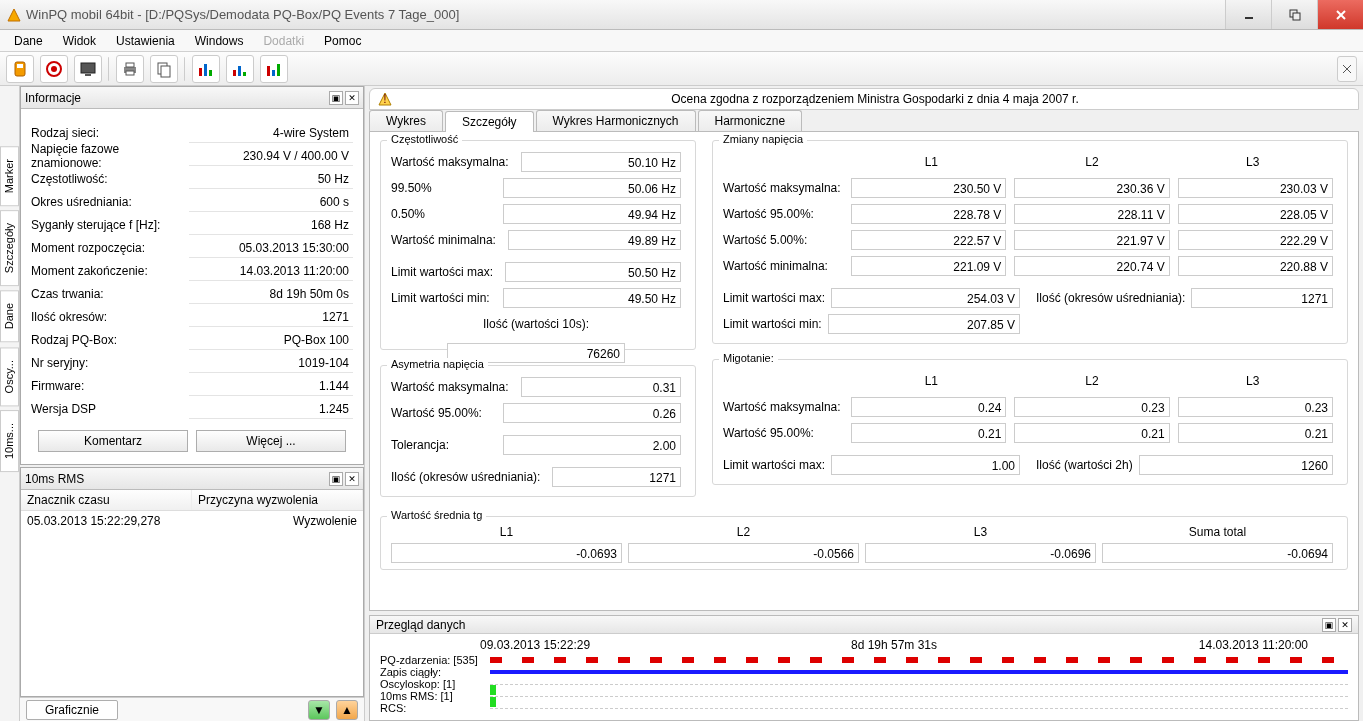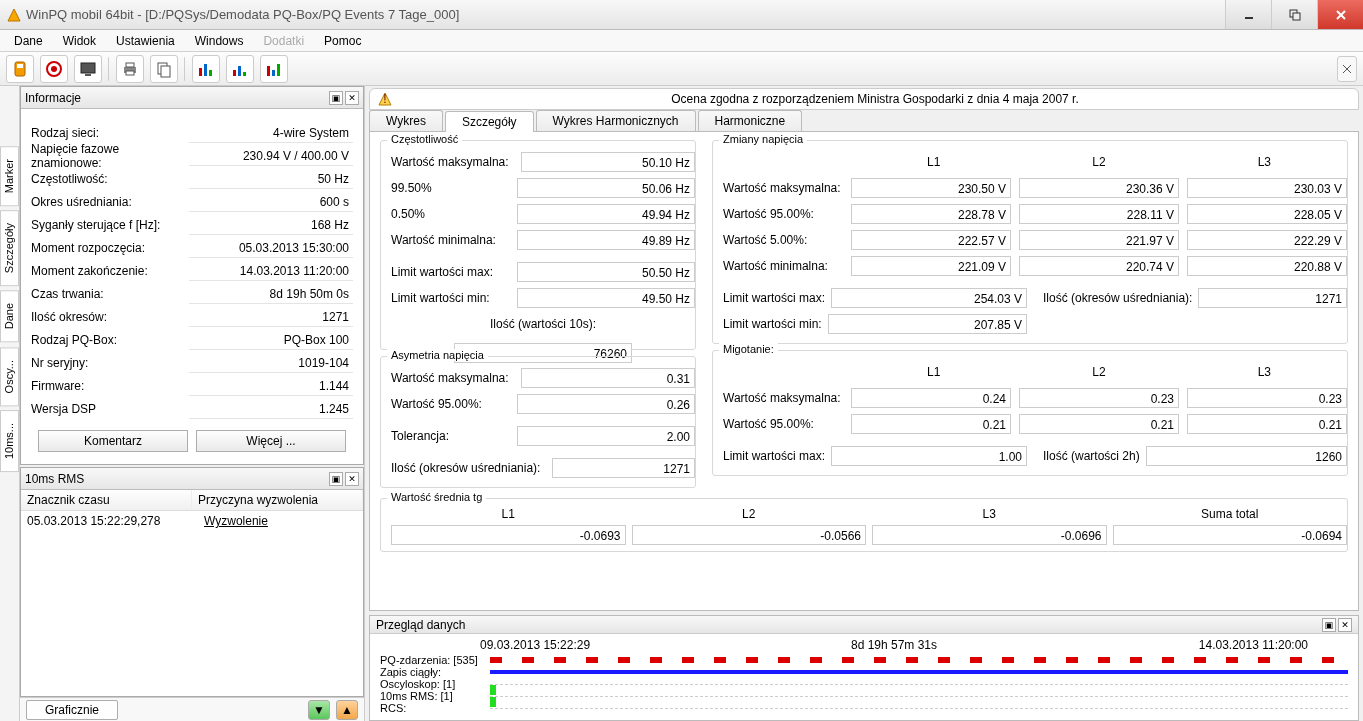--- a/index.html
+++ b/index.html
@@ -40,40 +40,40 @@
 .info-row .lbl { flex: 1; }
 .info-row .val { width: 164px; text-align: right; border-bottom: 1px solid #e4e4e4; padding-right: 4px; height: 20px; line-height: 20px; background: #fff; }
 .info-btns { display: flex; gap: 8px; padding: 10px 0 4px 0; justify-content: center; }
 .info-btns button { width: 150px; height: 22px; border: 1px solid #adadad; background: linear-gradient(#fefefe,#e9e9e9); border-radius: 0; cursor: default; }
 
 .rms-table { flex: 1; overflow: auto; }
 .rms-hdr { display: flex; background: #fff; border-bottom: 1px solid #ddd; }
 .rms-hdr .col { flex: 1; padding: 3px 6px; border-right: 1px solid #eee; background:linear-gradient(#fefefe,#f0f0f0);}
 .rms-row { display: flex; gap: 12px; }
 .rms-row .col { flex: 1; padding: 3px 6px; }
-.rms-row .col.c { text-align: left; text-decoration: underline; }
+.rms-row .col.c { text-align: right; }
 
 .bottombar { height: 24px; border-top: 1px solid #ccc; background: #f8f8f8; display: flex; align-items: center; padding: 0 6px; gap: 6px; }
 .bottombar .btn { padding: 2px 18px; border: 1px solid #adadad; background: #fefefe; border-radius: 2px; }
 .arrowbtn { width: 22px; height: 20px; border: 1px solid #aaa; border-radius: 3px; display: flex; align-items: center; justify-content: center; }
 .arrowbtn.g { background: linear-gradient(#a8e6a8,#5cc75c); }
 .arrowbtn.o { background: linear-gradient(#ffd39b,#f2a74b); }
 
 
 .rightcol { flex: 1; display: flex; flex-direction: column; overflow: hidden; }
 .assess { height: 22px; background: #fff; border: 1px solid #ccc; margin: 2px 4px 0 4px; display: flex; align-items: center; padding: 0 8px; border-radius: 6px 6px 0 0; }
 .assess .tri { width: 14px; height: 14px; margin-right: 8px; }
 .assess .title { flex: 1; text-align: center; }
 .tabs { display: flex; margin: 0 4px; }
 .tab { padding: 3px 16px; border: 1px solid #bbb; border-bottom: none; background: linear-gradient(#f8f8f8,#ececec); border-radius: 3px 3px 0 0; margin-right: 2px; cursor: default; }
 .tab.active { background: #fff; position: relative; top: 1px; }
 
 .details { flex: 1; background: #fff; border: 1px solid #bbb; margin: 0 4px; padding: 8px 10px; overflow: auto; }
 .groupset { display: flex; gap: 16px; }
-.group { border: 1px solid #d8d8d8; border-radius: 3px; padding: 8px 0 6px 10px; margin-bottom: 6px; position: relative; }
+.group { border: 1px solid #d8d8d8; border-radius: 3px; padding: 8px 14px 6px 10px; margin-bottom: 15px; position: relative; }
 .group > .gtitle { position: absolute; top: -8px; left: 6px; background: #fff; padding: 0 4px; font-size: 11px; }
 .group.left { flex: 0 0 310px; }
 .group.right { flex: 1; }
 .frow { display: flex; align-items: center; height: 26px; gap: 6px; }
 .frow .lbl { flex-shrink: 0; }
 .frow .fill { flex: 1; }
 .valbox { height: 20px; border: 1px solid #ccc; background: #fff; text-align: right; padding: 2px 4px; line-height: 16px; }
 .valbox.w160 { width: 178px; }
 .cols3 { display: flex; }
 .cols3 .c { flex: 1; text-align: center; }

